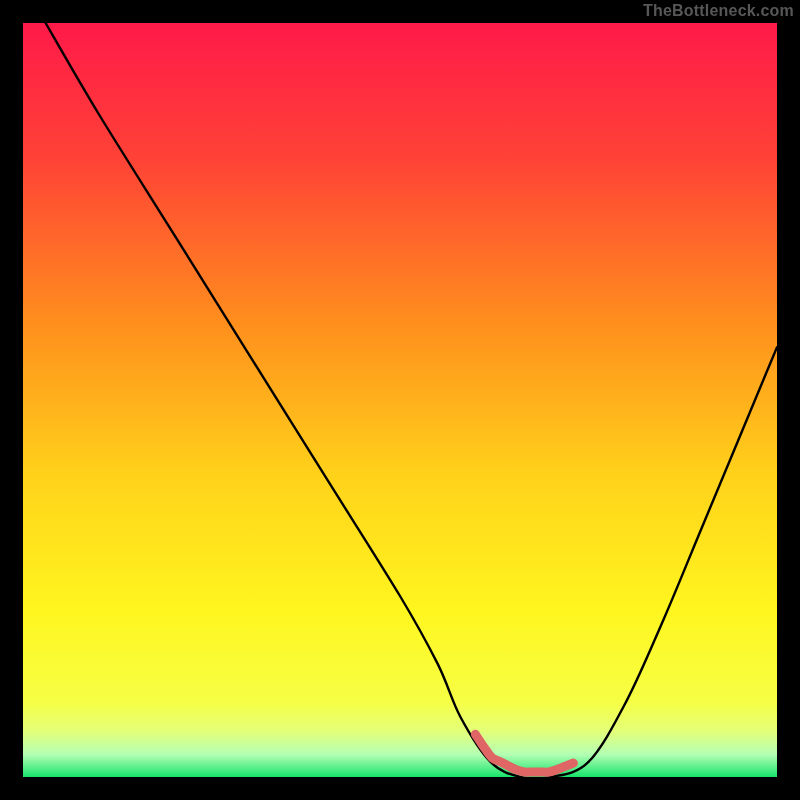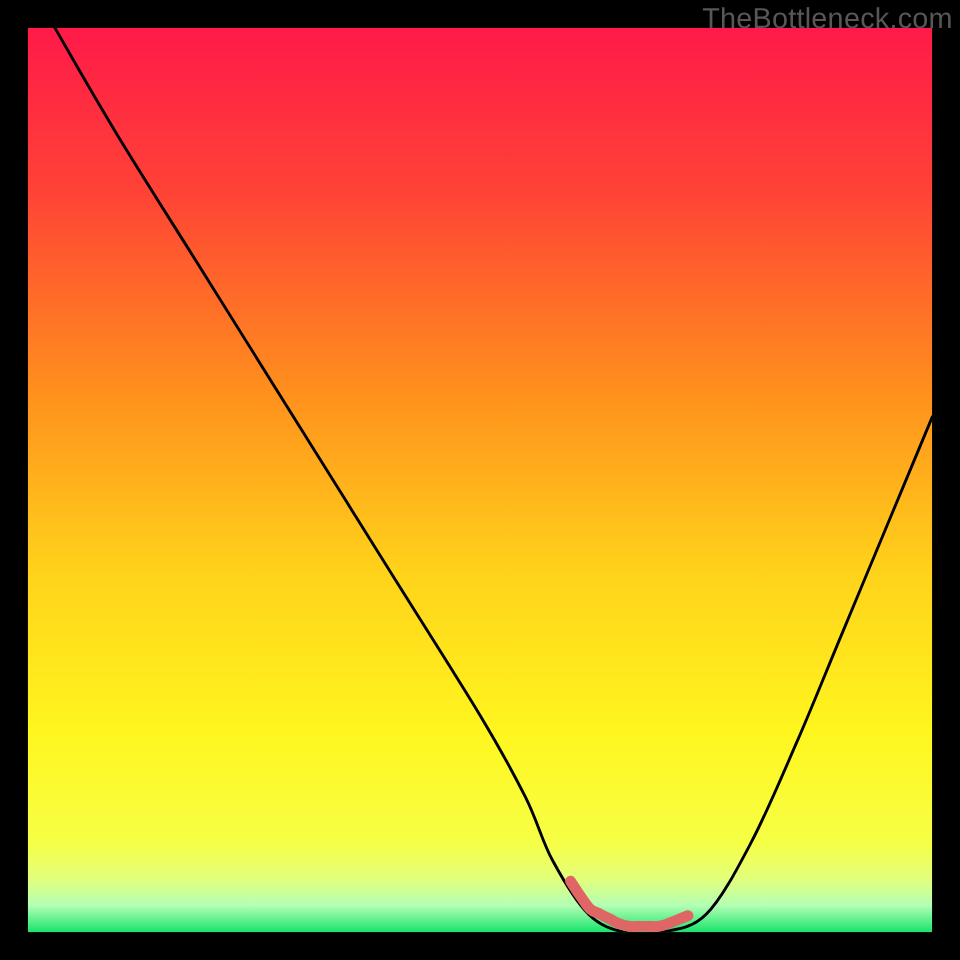--- a/index.html
+++ b/index.html
@@ -38,22 +38,22 @@
     left: 0;
     top: 0;
     width: 754px;
     height: 754px;
   }
   .attribution {
     position: absolute;
     top: 2px;
     right: 6px;
     font-family: Arial, Helvetica, sans-serif;
-    font-size: 24px;
-    font-weight: 400;
+    font-size: 16px;
+    font-weight: 700;
     color: #575757;
     letter-spacing: 0.2px;
   }
 </style>
 </head>
 <body>
 
 <div class="frame">
   <div class="plot-area">
     <svg class="gradient" viewBox="0 0 754 754" preserveAspectRatio="none">

